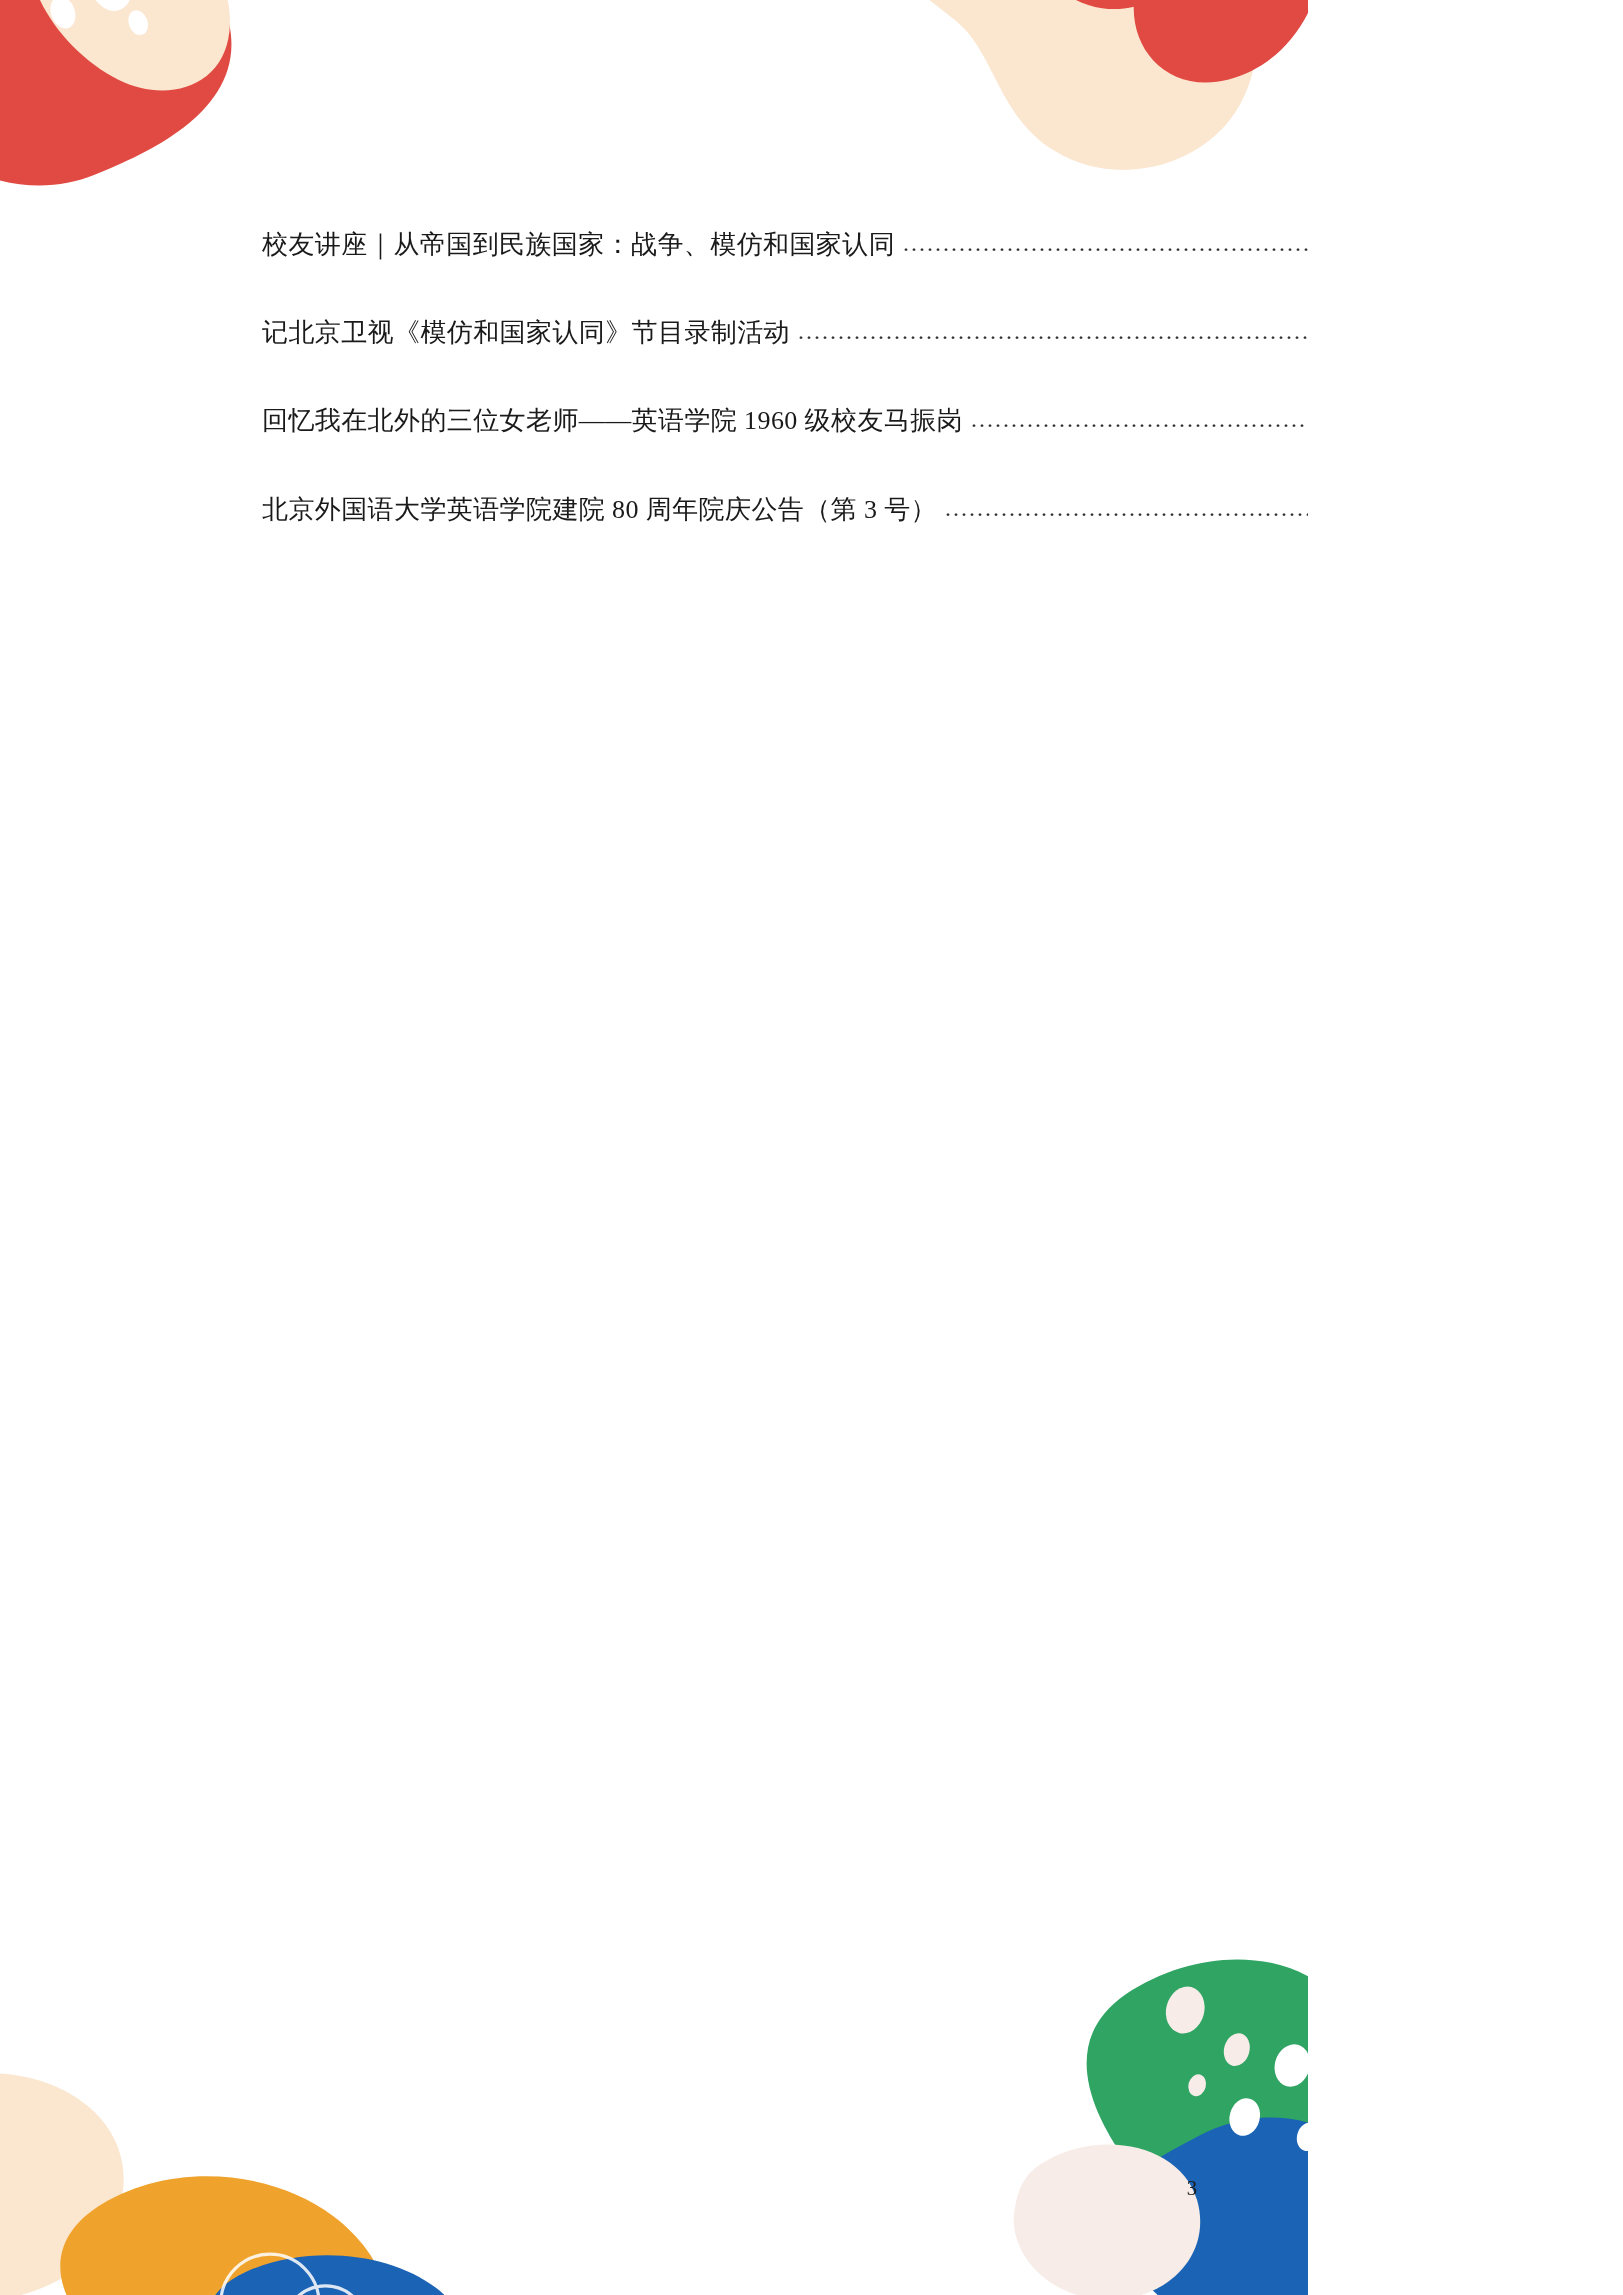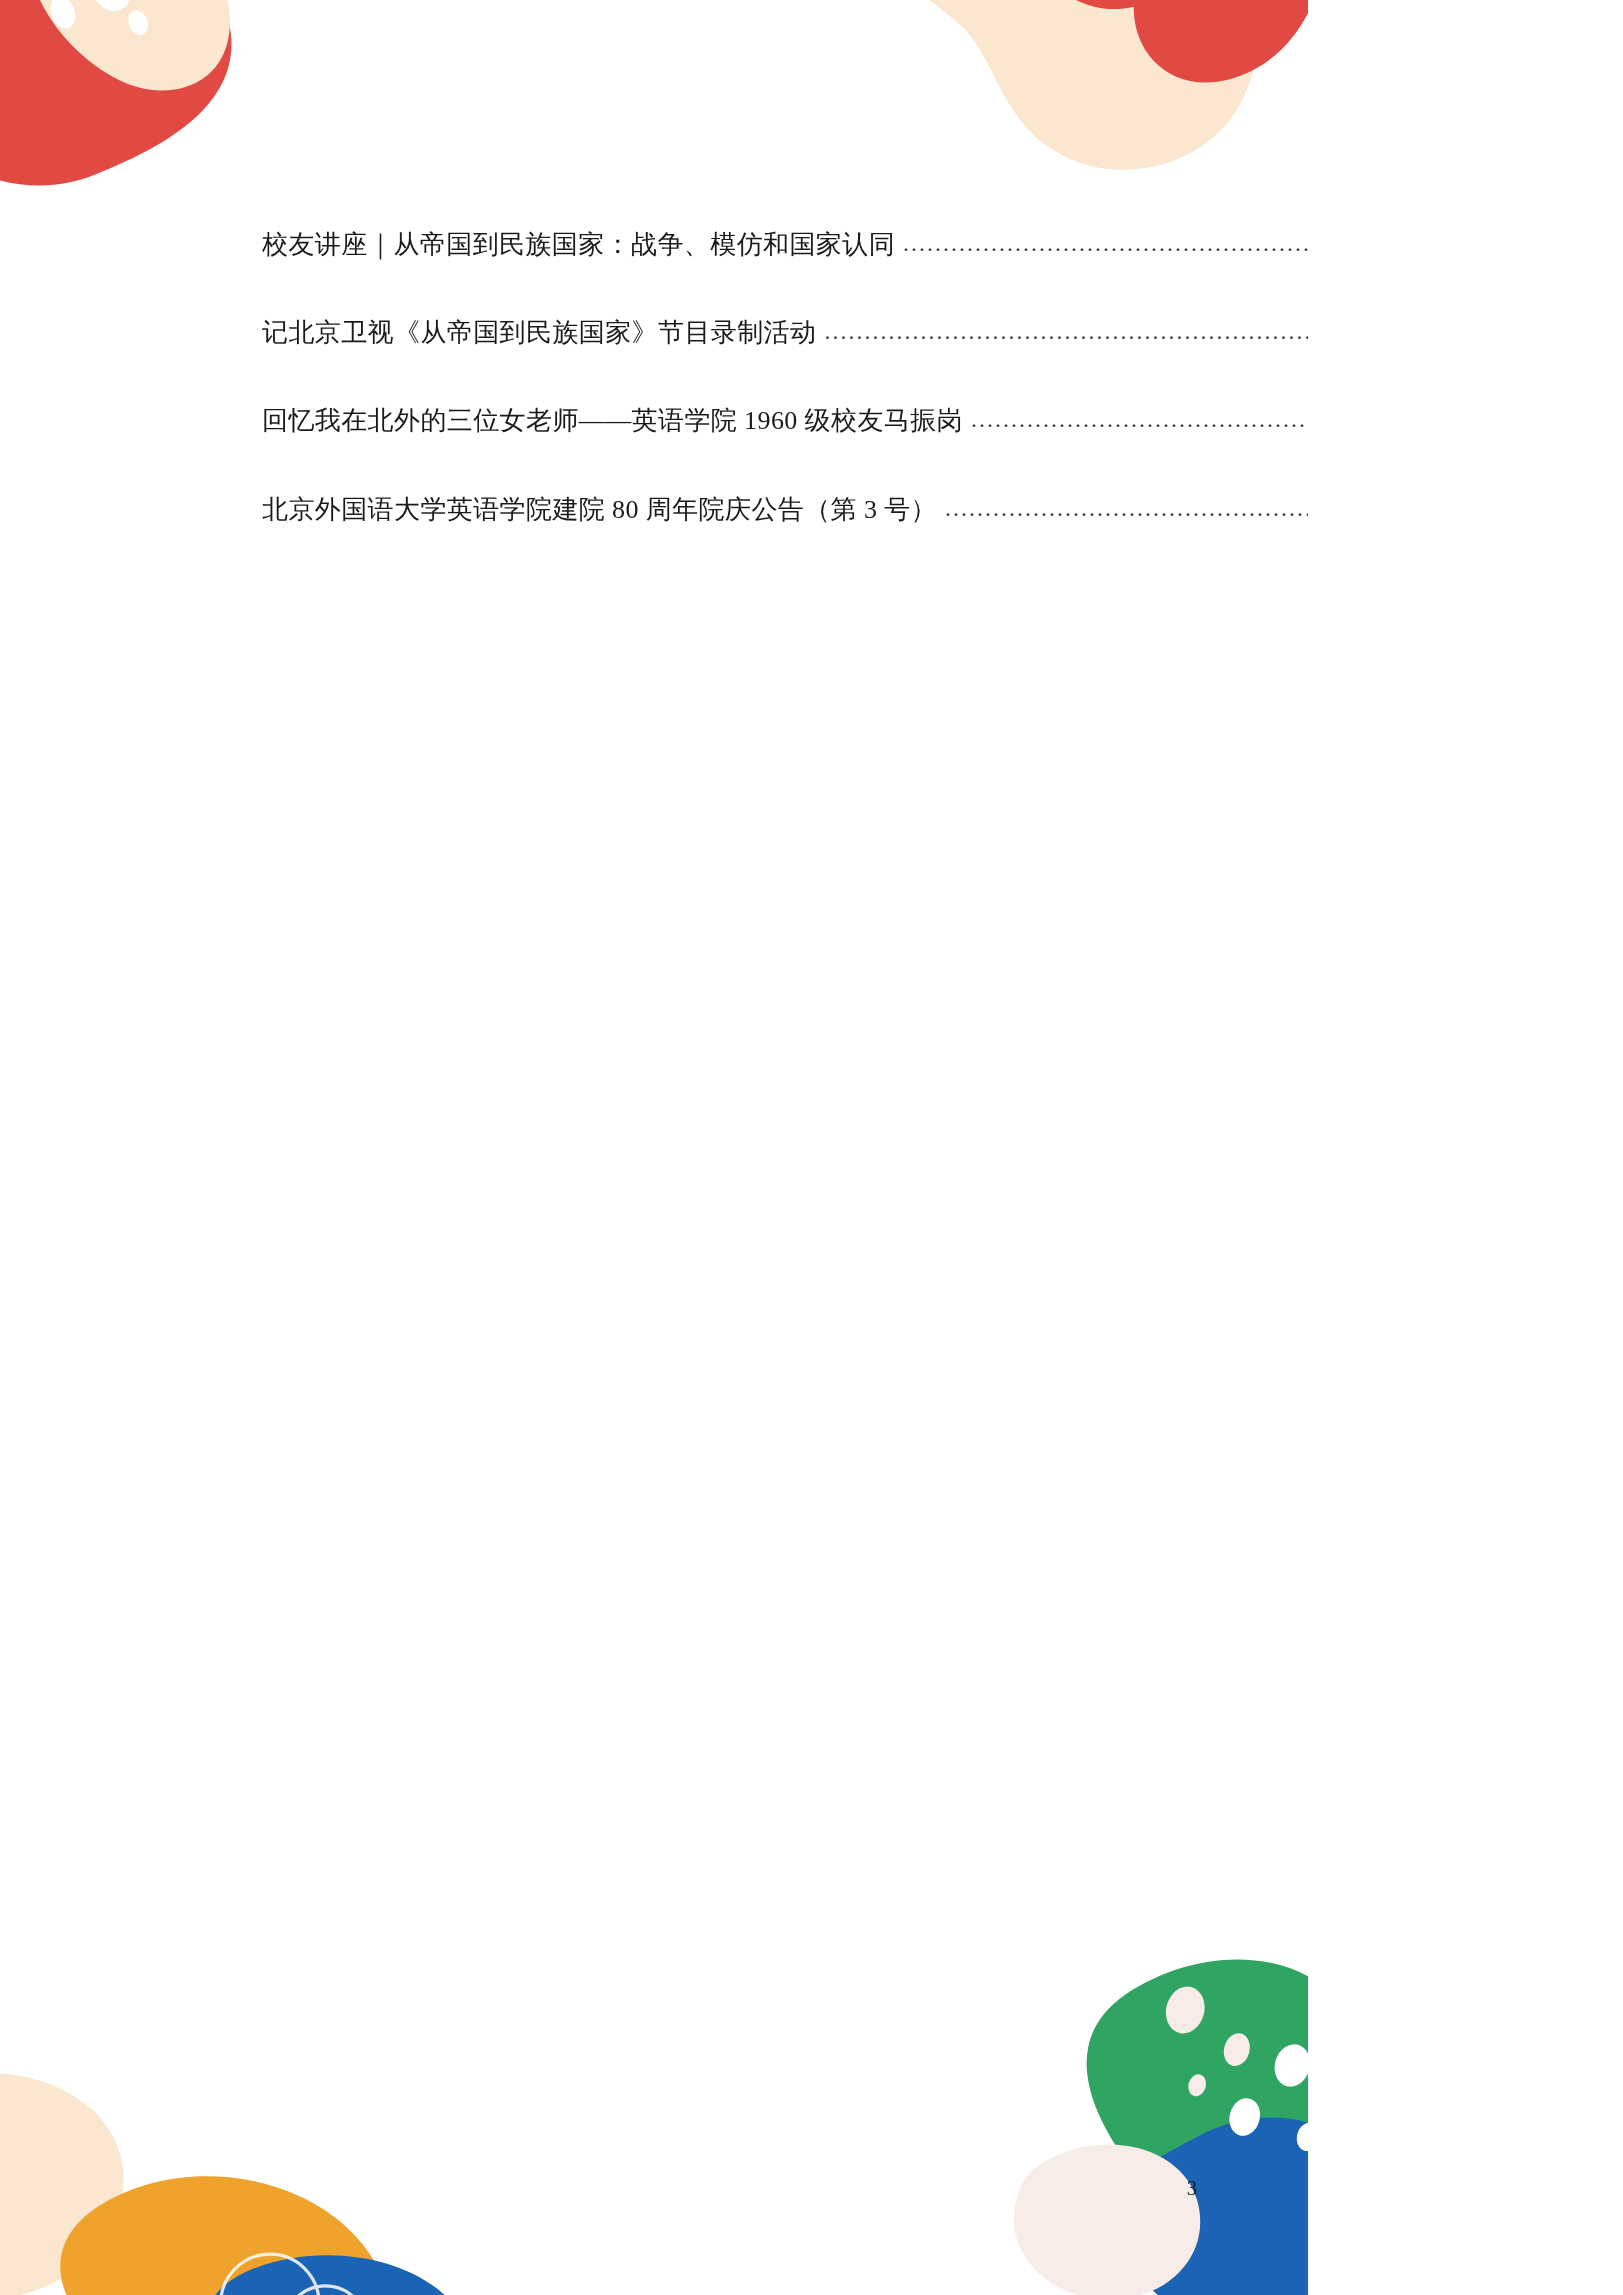--- a/index.html
+++ b/index.html
@@ -127,21 +127,21 @@
   <div class="toc">
 
     <div class="toc-entry">
       <span class="toc-title">校友讲座｜从帝国到民族国家：战争、模仿和国家认同</span>
       <span class="toc-dots">....................................................................................................</span>
       <span class="toc-page">56</span>
     </div>
 
 
     <div class="toc-entry">
-      <span class="toc-title">记北京卫视《从帝国到民族国家》节目录制活动</span>
+      <span class="toc-title">记北京卫视《模仿和国家认同》节目录制活动</span>
       <span class="toc-dots">....................................................................................................</span>
       <span class="toc-page">62</span>
     </div>
 
     <div class="toc-entry">
       <span class="toc-title">回忆我在北外的三位女老师——英语学院 1960 级校友马振岗</span>
       <span class="toc-dots">....................................................................................................</span>
       <span class="toc-page">50</span>
     </div>
 

